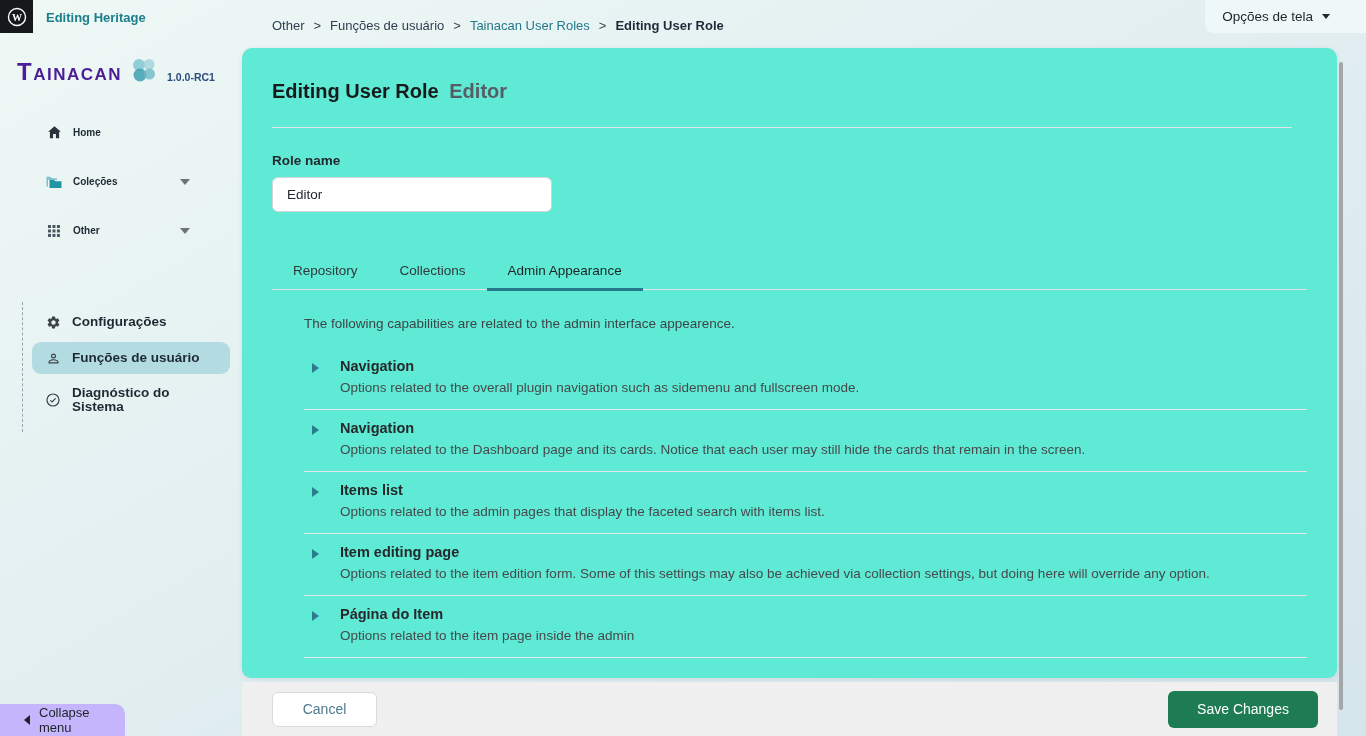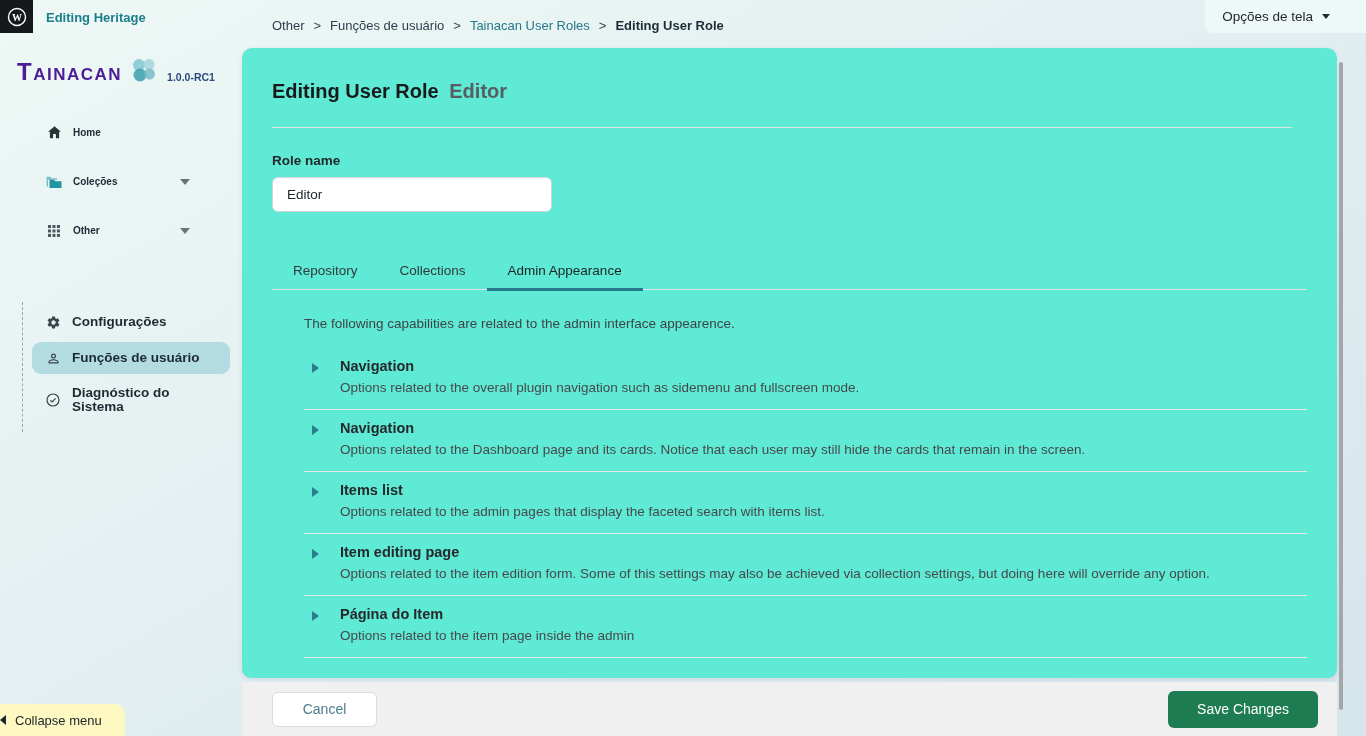--- a/index.html
+++ b/index.html
@@ -29,21 +29,21 @@
   .menu-item .mi-label { margin-left:10px; font-size:10px; font-weight:700; color:#212b36; }
   .menu-item .chevron { position:absolute; right:40px; width:0; height:0; border-left:5px solid transparent; border-right:5px solid transparent; border-top:6px solid #6c7378; }
 
   .submenu { position:absolute; left:0; top:302px; width:230px; }
   .submenu::before { content:""; position:absolute; left:22px; top:0; bottom:-6px; border-left:1px dashed #8fa9ad; }
   .sub-item { display:flex; align-items:center; padding:8px 10px 8px 13px; margin:4px 0 4px 32px; border-radius:9px; cursor:pointer; }
   .sub-item.active { background:#b2dce1; }
   .sub-item .si-icon { width:16px; height:16px; display:flex; align-items:center; justify-content:center; flex:none; }
   .sub-item .si-label { margin-left:11px; font-size:13.5px; font-weight:700; color:#1f2933; line-height:14px; max-width:130px; }
 
-  .collapse { position:absolute; left:0; bottom:0; width:125px; height:32px; background:#fef9c3; border-top-right-radius:10px; display:flex; align-items:center; padding-left:0; cursor:pointer; }
+  .collapse { position:absolute; left:0; bottom:0; width:125px; height:32px; background:#c4b5fd; border-top-right-radius:10px; display:flex; align-items:center; padding-left:24px; cursor:pointer; }
   .collapse-arrow { width:0; height:0; border-top:5px solid transparent; border-bottom:5px solid transparent; border-right:6px solid #1d2327; }
   .collapse-label { margin-left:9px; font-size:13px; color:#1d2327; }
 
   
   .breadcrumb { position:absolute; left:272px; top:18px; font-size:13px; color:#2c3e50; display:flex; gap:9px; align-items:center; }
   .crumb { cursor:pointer; }
   .crumb.link { color:#24798a; }
   .crumb.current { font-weight:700; color:#1d2b36; }
   .crumb-sep { color:#3c434a; }
   .screen-options { position:absolute; right:0; top:0; height:33px; background:#eef8f8; border-bottom-left-radius:9px; display:flex; align-items:center; gap:9px; padding:0 36px 0 17px; cursor:pointer; }

